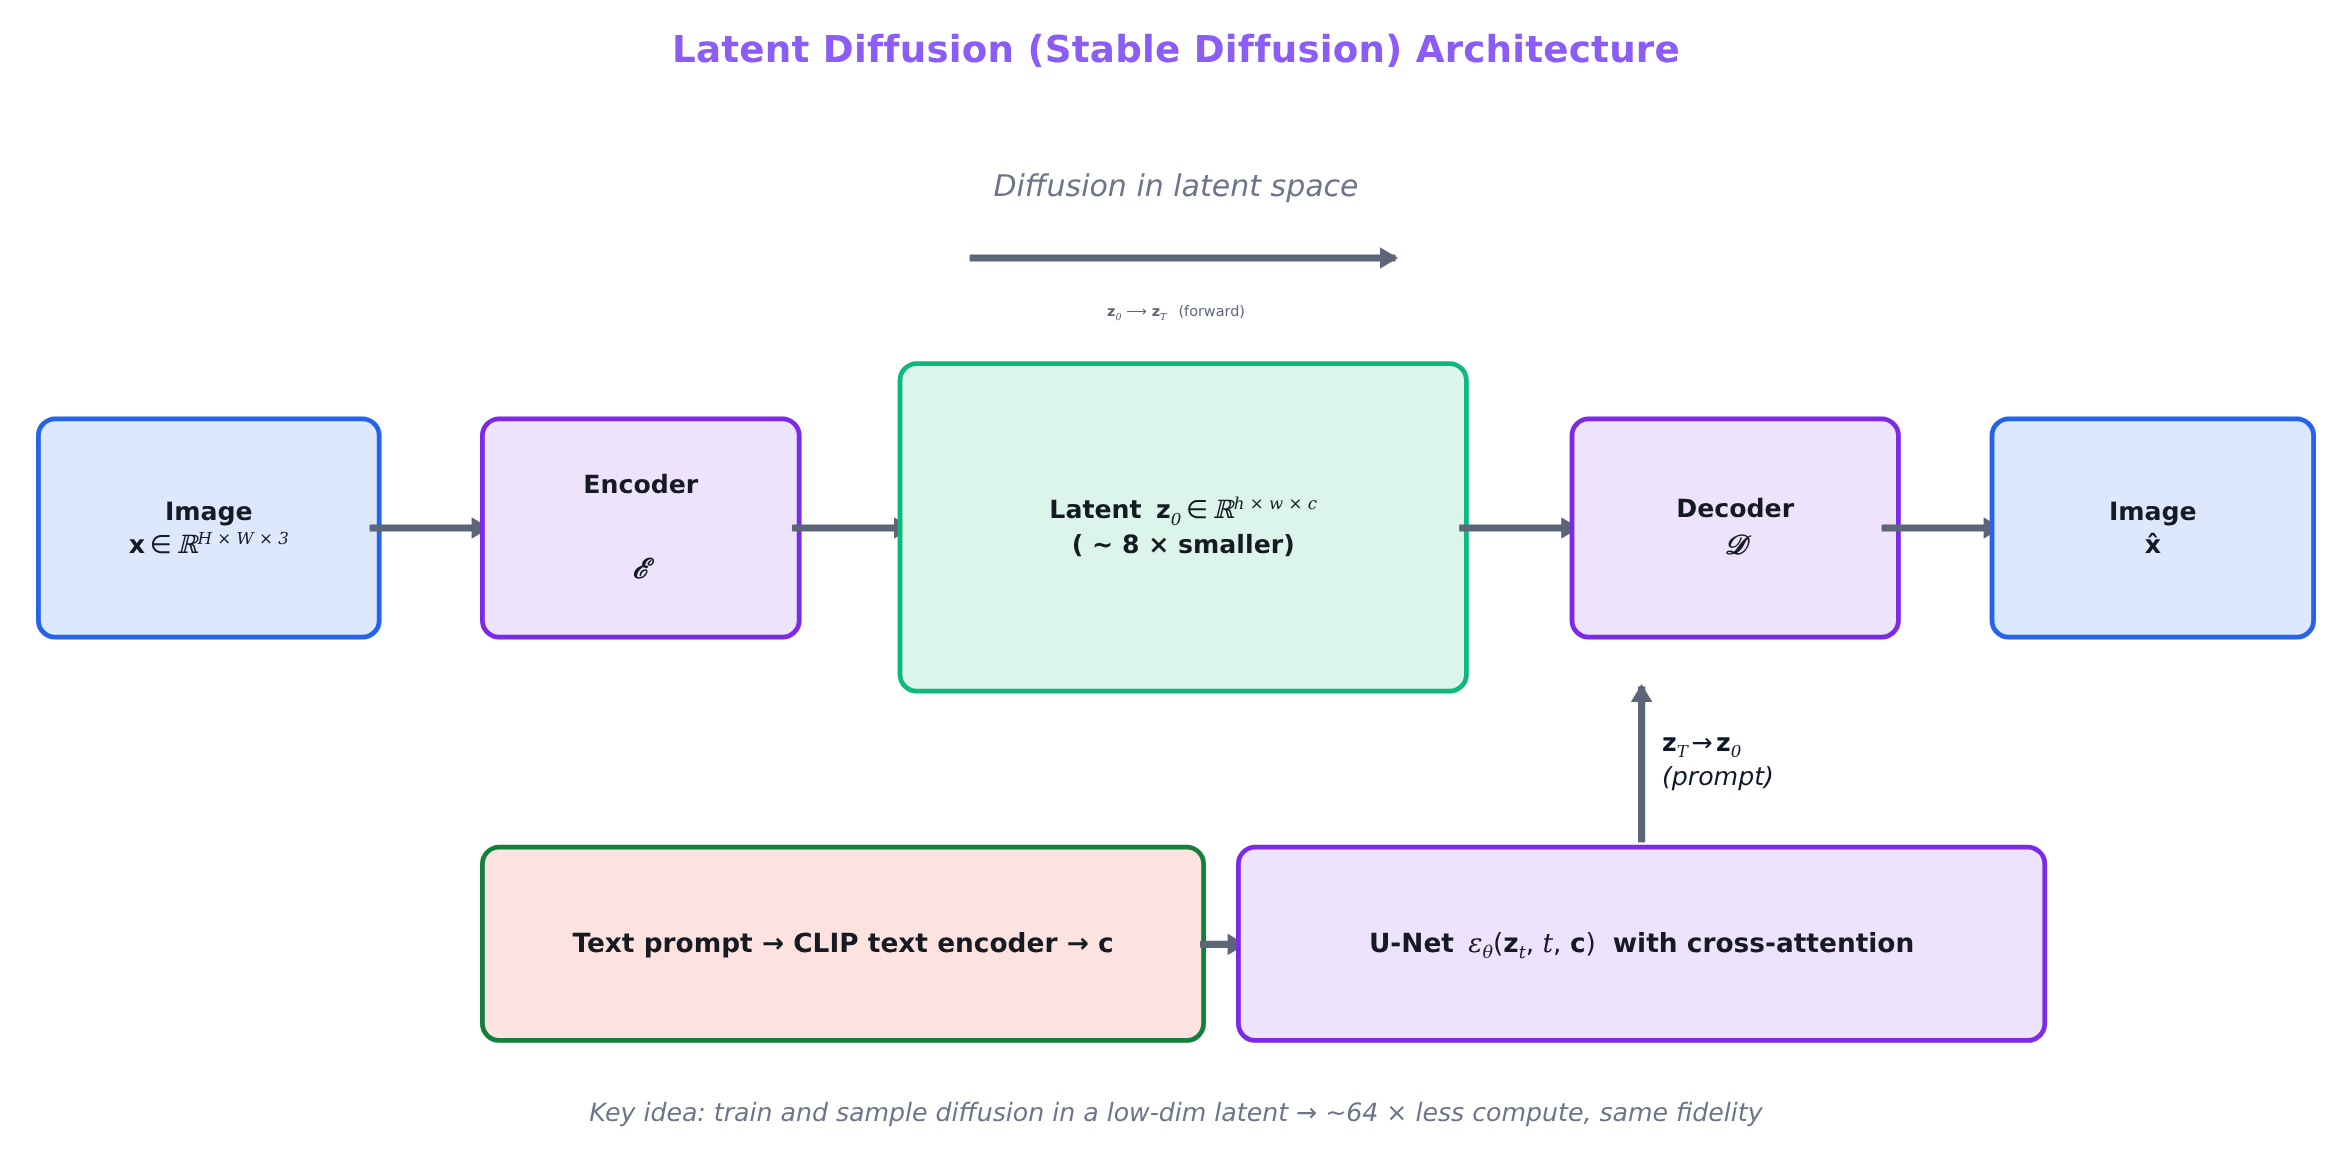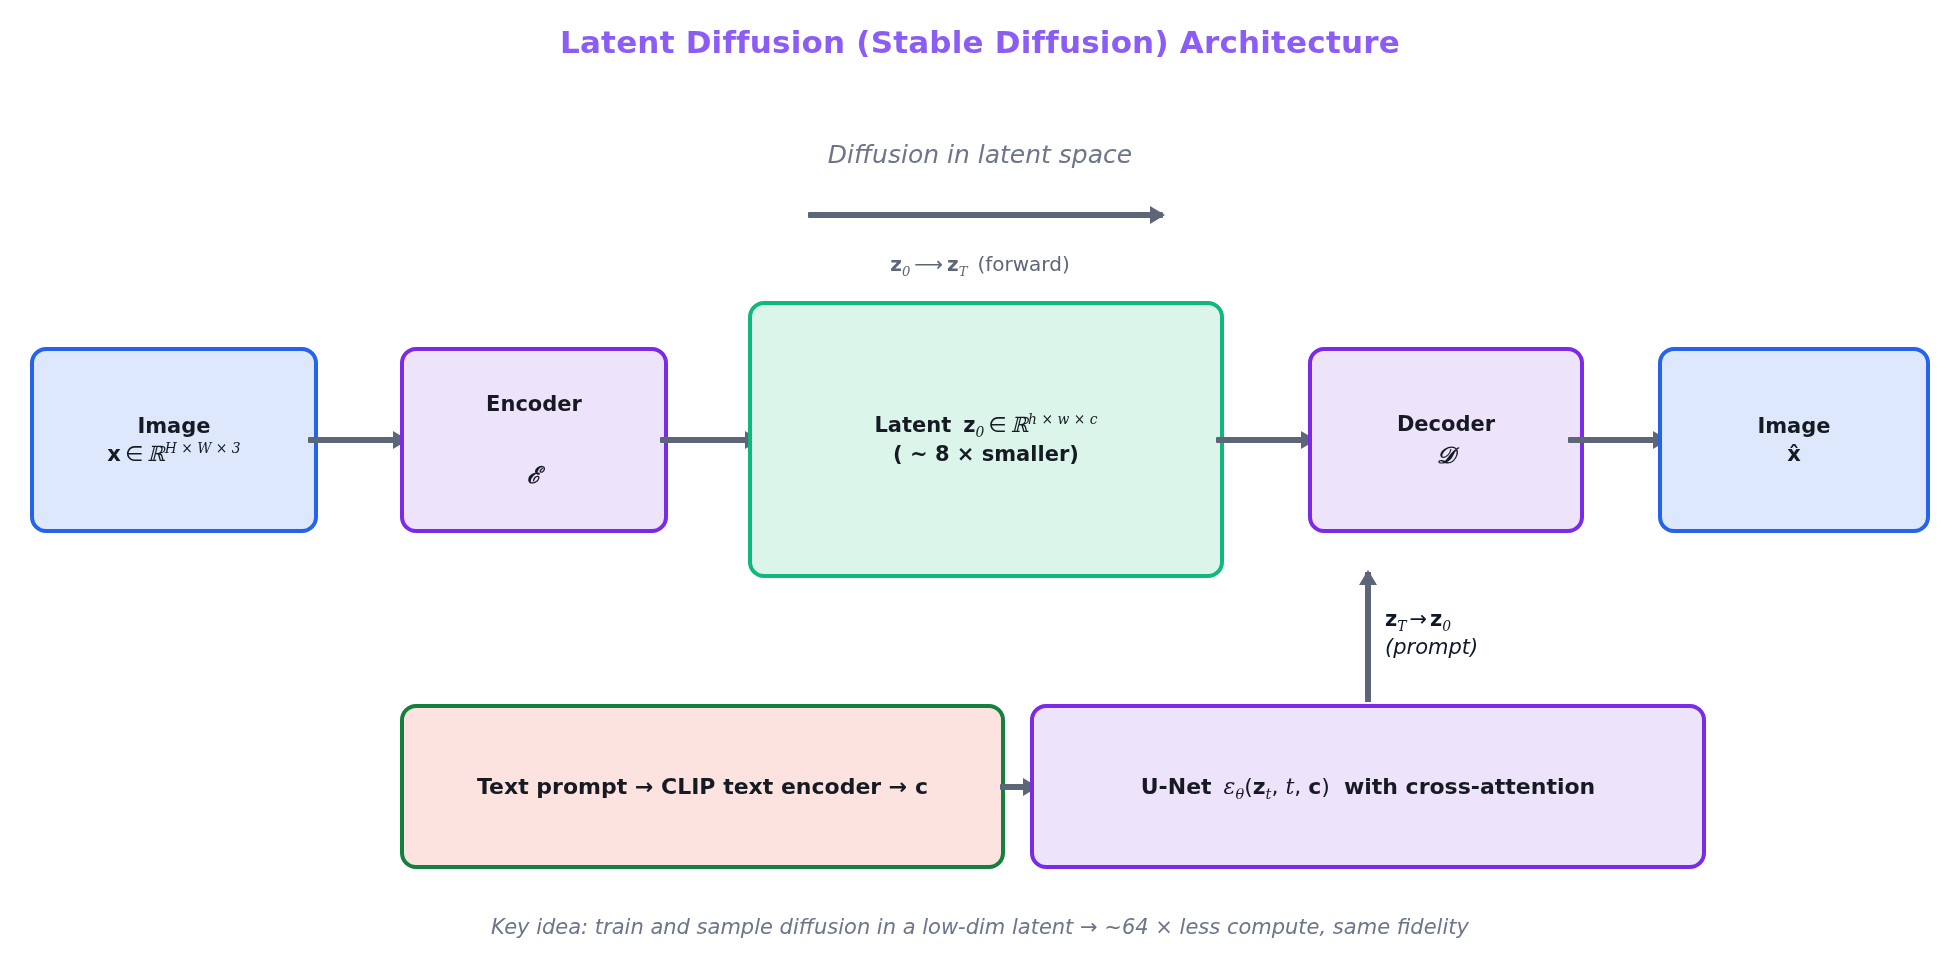--- a/index.html
+++ b/index.html
@@ -134,21 +134,21 @@
   #diffusion-label {
     top: 140px;
     left: 0; width: 1960px;
     text-align: center;
     font-size: 25px;
   }
   #forward-label {
     top: 252px;
     left: 0; width: 1960px;
     text-align: center;
-    font-size: 20px;
+    font-size: 12px;
     color: #5d6678;
     font-weight: bold;
     white-space: nowrap;
   }
   #forward-label .paren { font-weight: normal; }
   #reverse-label {
     left: 1385px;
     top: 605px;
     font-size: 21px;
     color: #0f172a;

